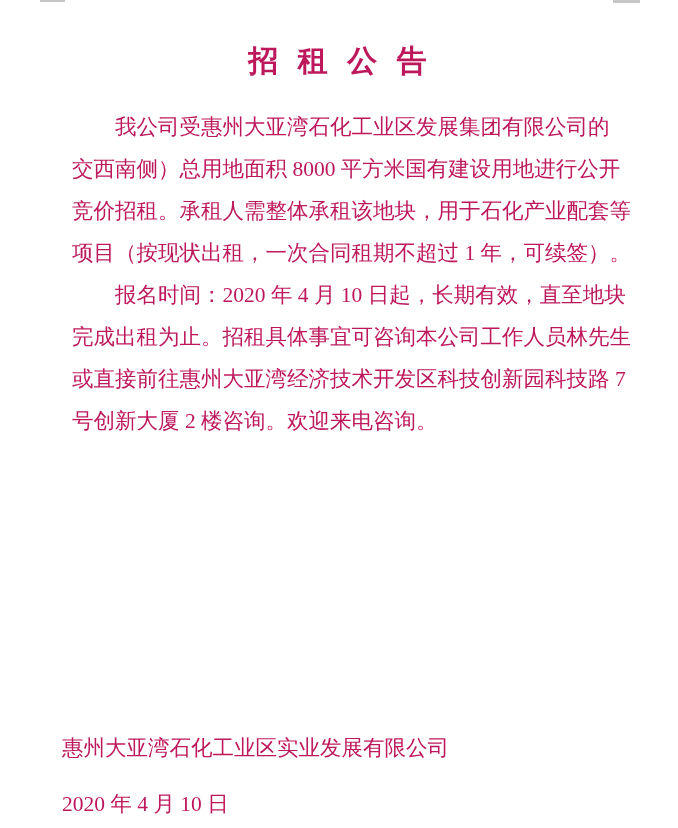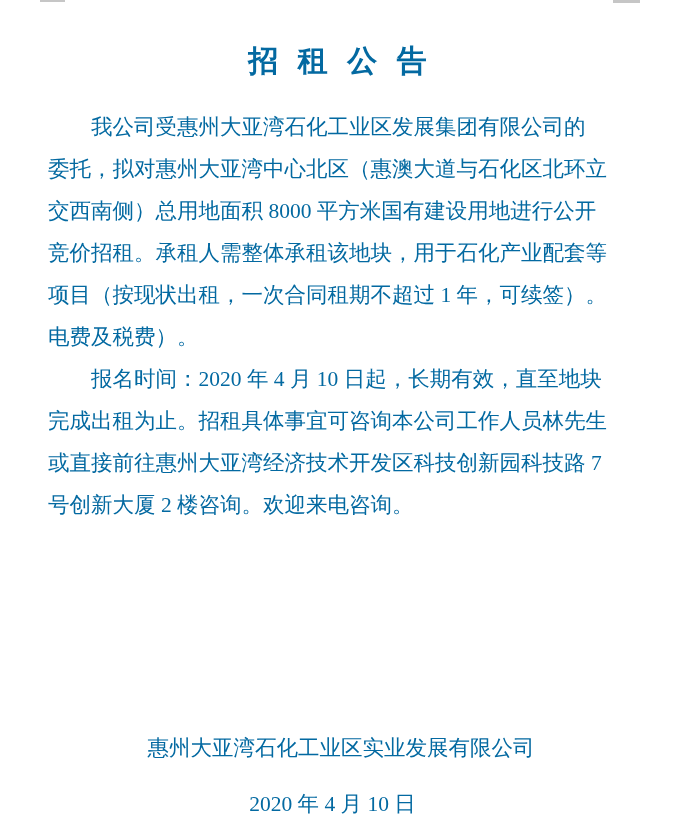--- a/index.html
+++ b/index.html
@@ -6,21 +6,21 @@
     margin: 0;
     padding: 0;
     background: #ffffff;
   }
   .page {
     position: relative;
     width: 678px;
     height: 828px;
     background: #ffffff;
     font-family: "Liberation Serif", "DejaVu Serif", serif;
-    color: #0369a1;
+    color: #be185d;
     overflow: hidden;
   }
   .artifact {
     position: absolute;
     top: 0;
     background: #c6c6c6;
   }
   .artifact-left  { left: 40px;  width: 25px; height: 2px; }
   .artifact-right { left: 613px; width: 27px; height: 3px; }
   .title {
@@ -32,61 +32,59 @@
     text-align: center;
     font-size: 30px;
     font-weight: bold;
     letter-spacing: 3px;
     word-spacing: 6px;
     line-height: 50px;
     white-space: pre;
   }
   .body-text {
     position: absolute;
-    left: 48px;
+    left: 72px;
     top: 106px;
     width: 562px;
   }
   .line {
     font-size: 21.5px;
     line-height: 42px;
     white-space: pre;
   }
   .line.indent {
     padding-left: 43px;
   }
   .footer-company, .footer-date {
     position: absolute;
     left: 62px;
     width: 558px;
     box-sizing: border-box;
-    text-align: center;
+    text-align: left;
     font-size: 21.5px;
     line-height: 42px;
     white-space: pre;
   }
   .footer-company { top: 727px; }
   .footer-date    { top: 783px; padding-right: 17px; }
 </style>
 </head>
 <body>
 
 <div class="page">
   <div class="artifact artifact-left"></div>
   <div class="artifact artifact-right"></div>
 
   <h1 class="title">招 租 公 告</h1>
 
   <div class="body-text">
       <div class="line indent">我公司受惠州大亚湾石化工业区发展集团有限公司的</div>
-      <div class="line">委托，拟对惠州大亚湾中心北区（惠澳大道与石化区北环立</div>
       <div class="line">交西南侧）总用地面积 8000 平方米国有建设用地进行公开</div>
       <div class="line">竞价招租。承租人需整体承租该地块，用于石化产业配套等</div>
       <div class="line">项目（按现状出租，一次合同租期不超过 1 年，可续签）。</div>
-      <div class="line">电费及税费）。</div>
       <div class="line indent">报名时间：2020 年 4 月 10 日起，长期有效，直至地块</div>
       <div class="line">完成出租为止。招租具体事宜可咨询本公司工作人员林先生</div>
       <div class="line">或直接前往惠州大亚湾经济技术开发区科技创新园科技路 7</div>
       <div class="line">号创新大厦 2 楼咨询。欢迎来电咨询。</div>
     </div>
 
   <div class="footer-company">惠州大亚湾石化工业区实业发展有限公司</div>
   <div class="footer-date">2020 年 4 月 10 日</div>
 </div>
 

